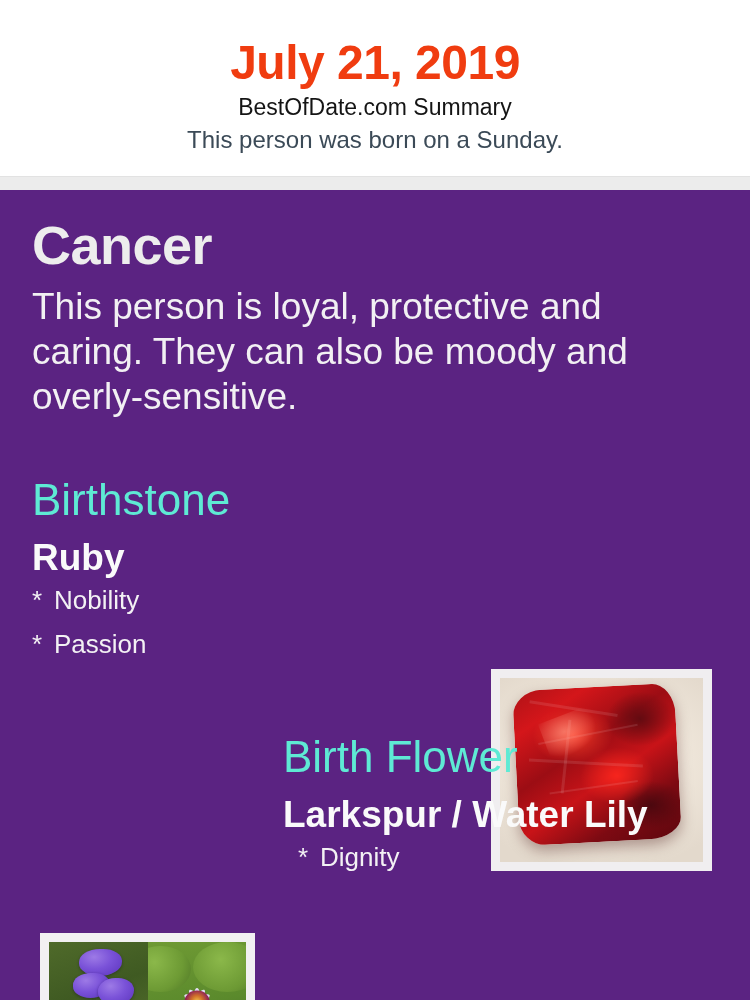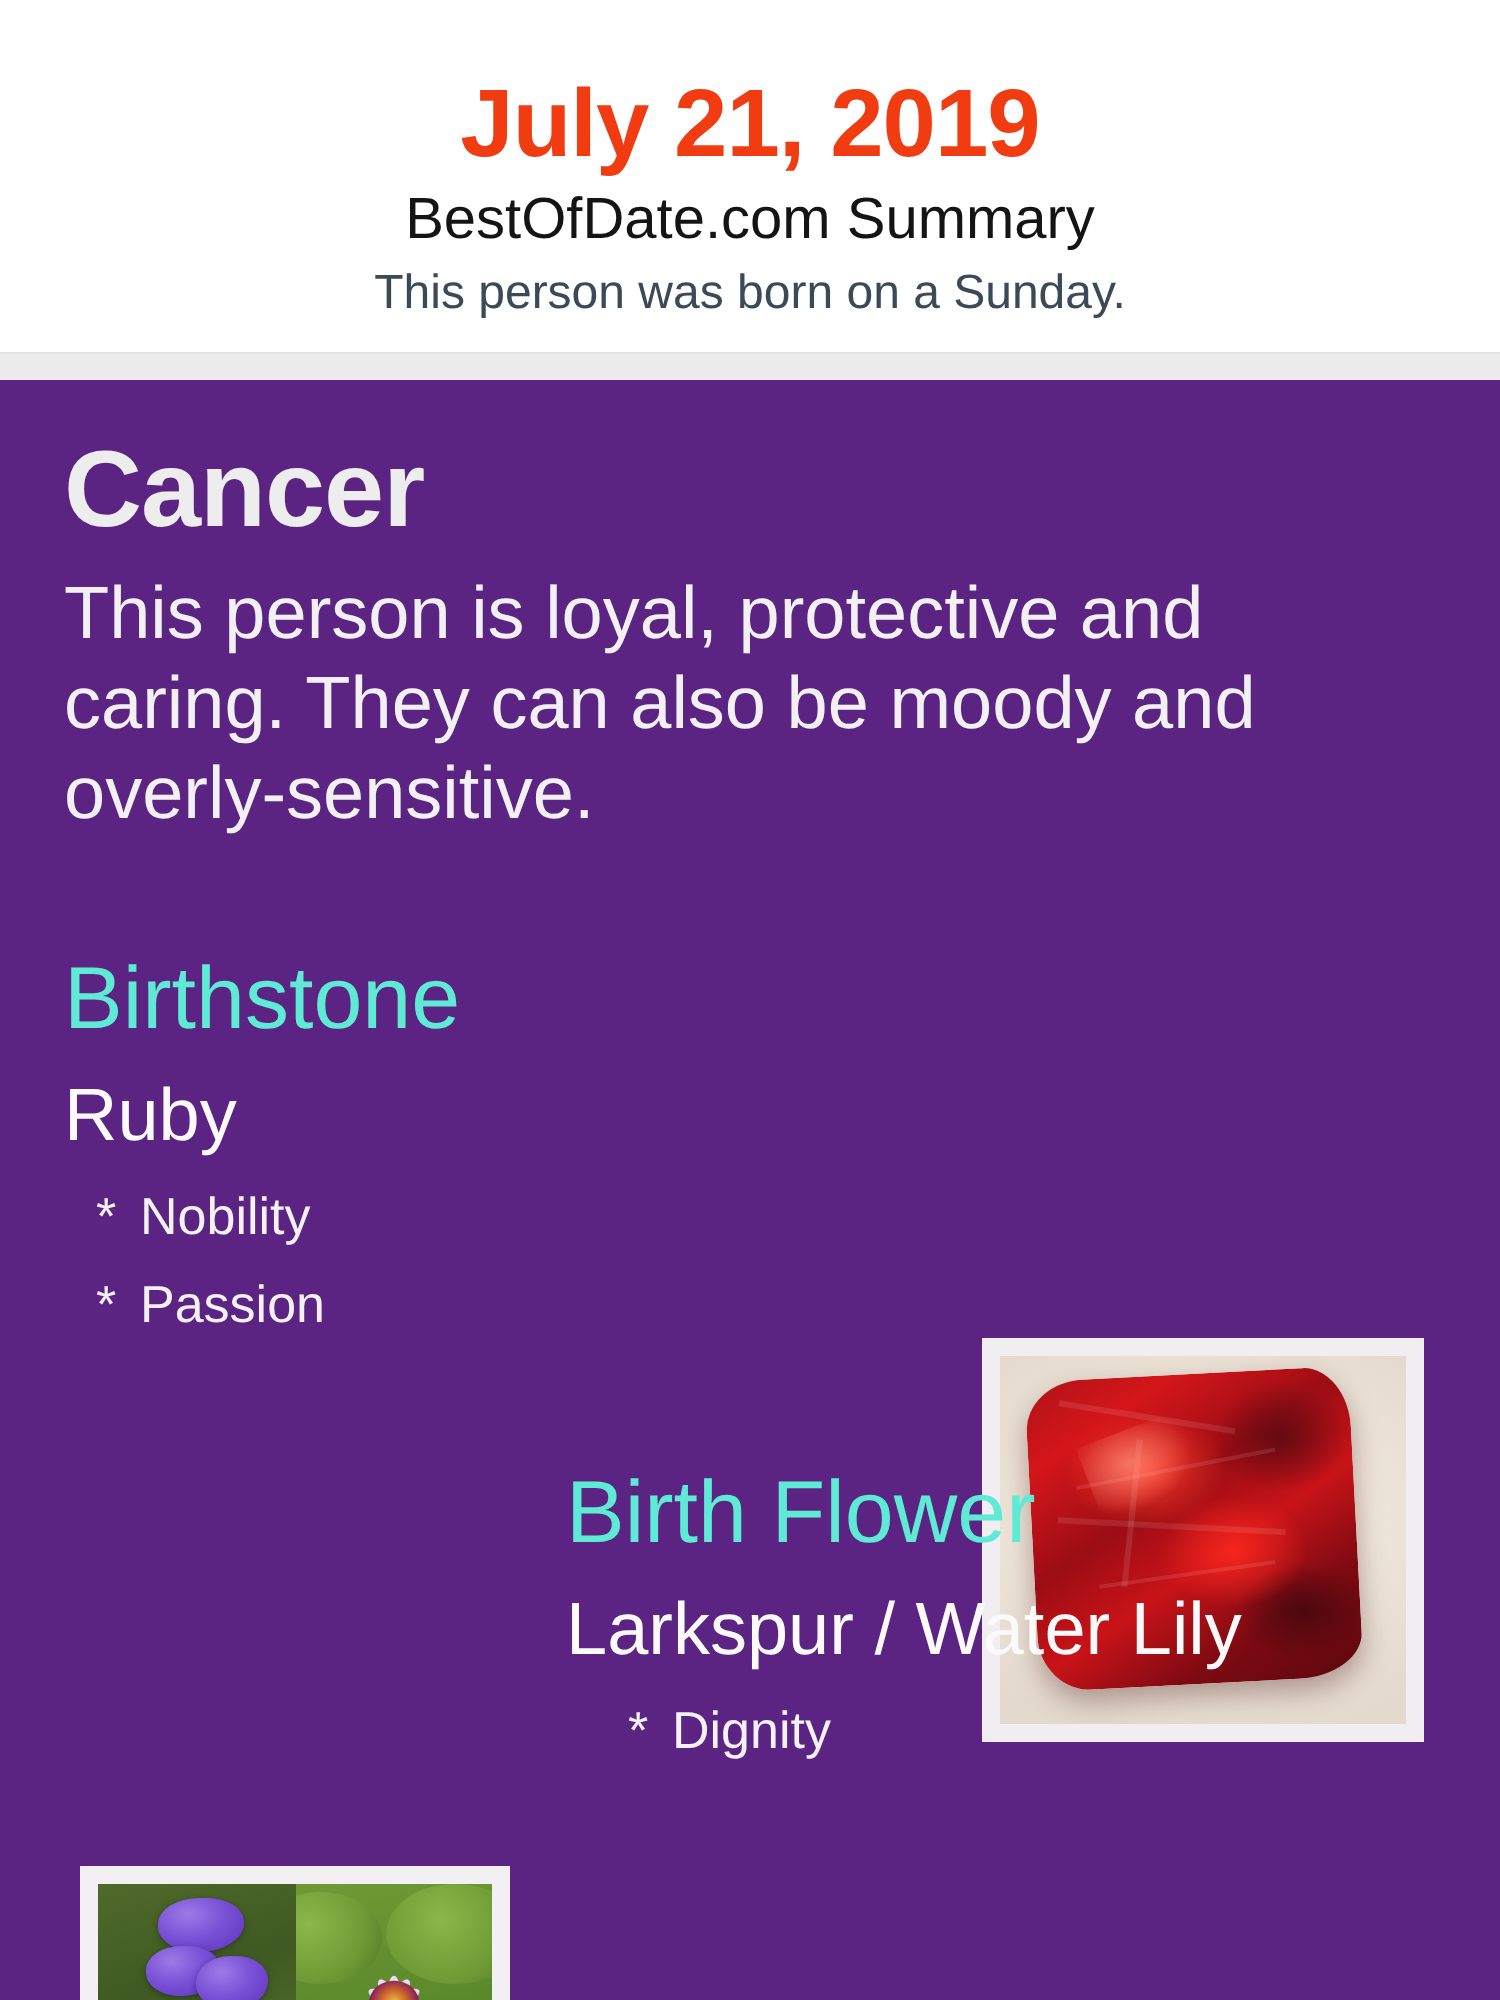--- a/index.html
+++ b/index.html
@@ -26,21 +26,21 @@
   .date-title {
     color: #F03C10;
     font-size: 48px;
     font-weight: bold;
     line-height: 1.05;
     letter-spacing: -0.5px;
     margin: 0;
   }
   .site-summary {
     color: #141414;
-    font-size: 29px;
+    font-size: 23px;
     font-weight: normal;
     line-height: 1.15;
     margin: 6px 0 0 0;
   }
   .born-line {
     color: #3B4A57;
     font-size: 24px;
     font-weight: normal;
     line-height: 1.15;
     margin: 5px 0 0 0;
@@ -89,28 +89,28 @@
   }
   .section-heading {
     font-size: 44px;
     font-weight: normal;
     color: #5eead4;
     line-height: 1.0;
     margin: 0 0 4px 0;
   }
   .section-sub {
     font-size: 37px;
-    font-weight: normal;
+    font-weight: bold;
     color: #FAFAFA;
     line-height: 1.1;
     margin: 16px 0 8px 0;
   }
   .trait-list {
     list-style: none;
-    margin: 16px;
+    margin: 0;
     padding: 0;
   }
   .trait-list li {
     font-size: 26px;
     color: #F3F1F4;
     line-height: 1.0;
     margin-bottom: 18px;
     white-space: nowrap;
   }
   .star {

